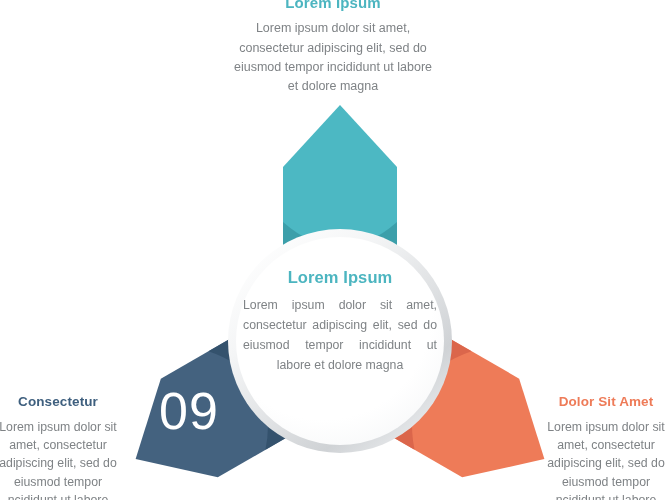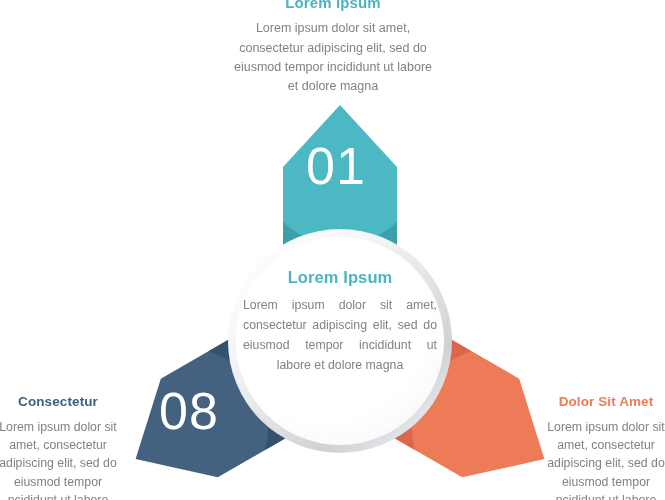--- a/index.html
+++ b/index.html
@@ -165,22 +165,21 @@
     </g>
 
     <g>
 
       <circle cx="340" cy="341" r="112" fill="url(#ringGrad)"></circle>
 
       <circle cx="340" cy="341" r="104" fill="url(#circGlow)"></circle>
     </g>
   </svg>
 
-  <div class="num" id="num-01">01</div>
-  <div class="num" id="num-03">08</div>
+  <div class="num" id="num-03">09</div>
 
   <div id="center-text">
     <div id="center-title">Lorem Ipsum</div>
     <div id="center-body">Lorem ipsum dolor sit amet, consectetur adipiscing elit, sed do eiusmod tempor incididunt ut labore et dolore magna</div>
   </div>
 
   <div class="txt-block" id="block-top">
     <div class="txt-title">Lorem Ipsum</div>
     <div class="txt-body">Lorem ipsum dolor sit amet, consectetur adipiscing elit, sed do eiusmod tempor incididunt ut labore et dolore magna</div>
   </div>

